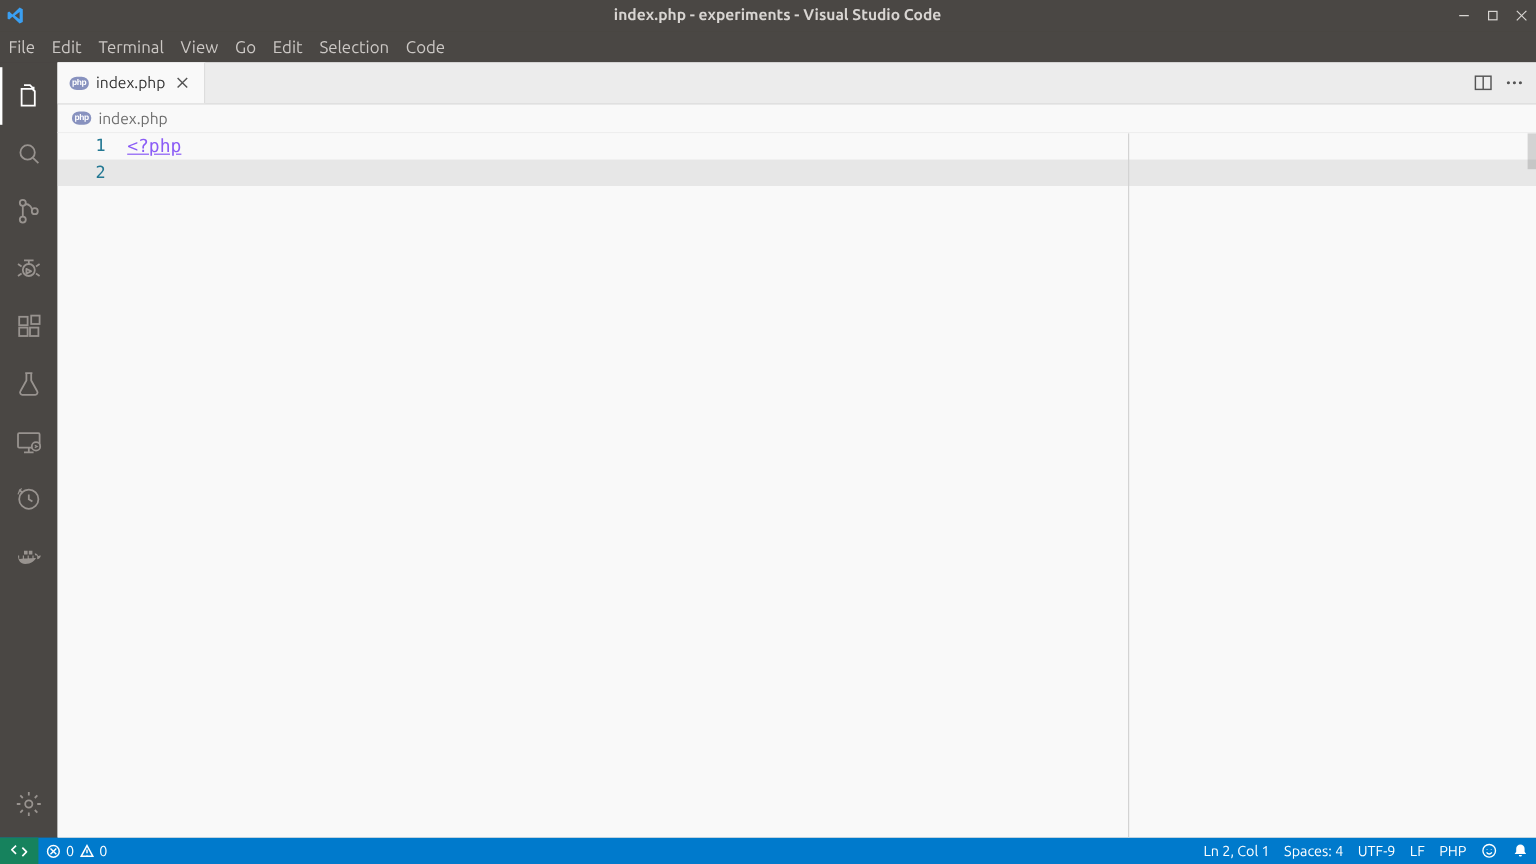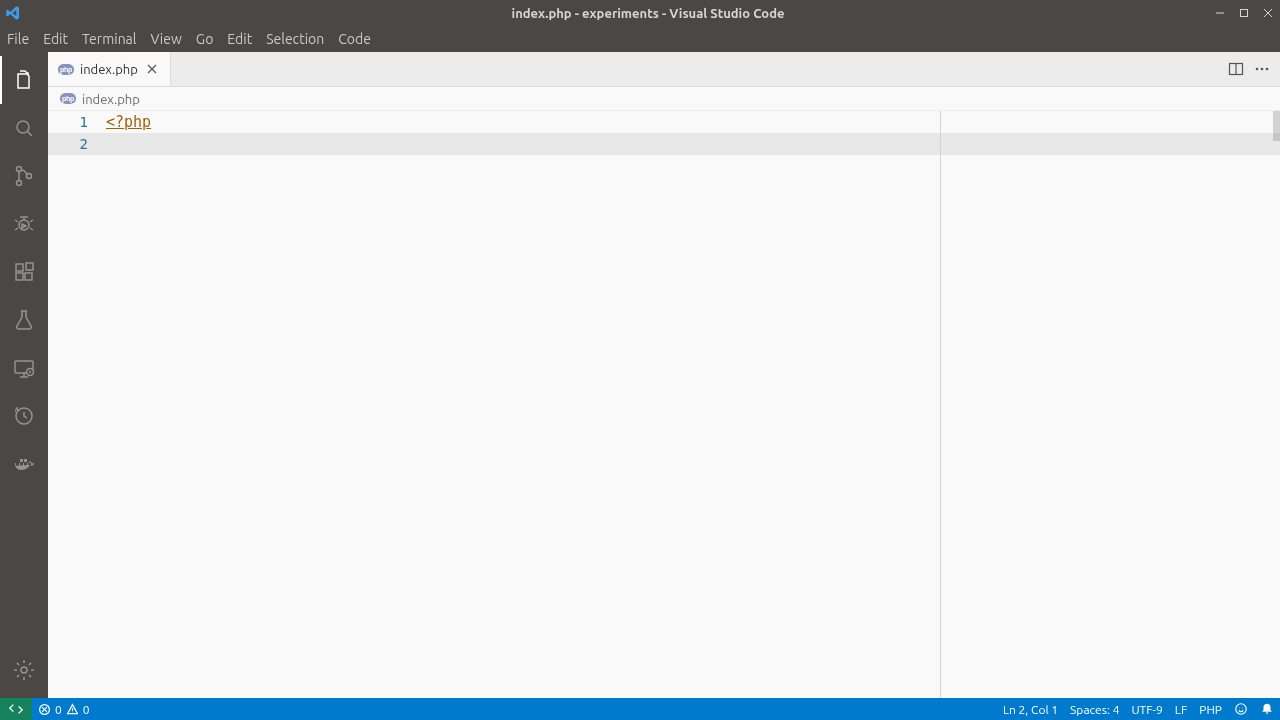--- a/index.html
+++ b/index.html
@@ -148,21 +148,21 @@
     width: 58px;
     text-align: right;
     padding-right: 18px;
     color: #237893;
     flex-shrink: 0;
     font-size: 14px;
   }
   .line .code {
     white-space: pre;
   }
-  .tok-phpopen { color: #a16207; text-decoration: underline; }
+  .tok-phpopen { color: #8b5cf6; text-decoration: underline; }
   .ruler {
     position: absolute;
     top: 0; bottom: 0;
     left: 892px;
     width: 1px;
     background: #d3d3d3;
   }
   .minimap-slider {
     position: absolute;
     top: 0; right: 0;

